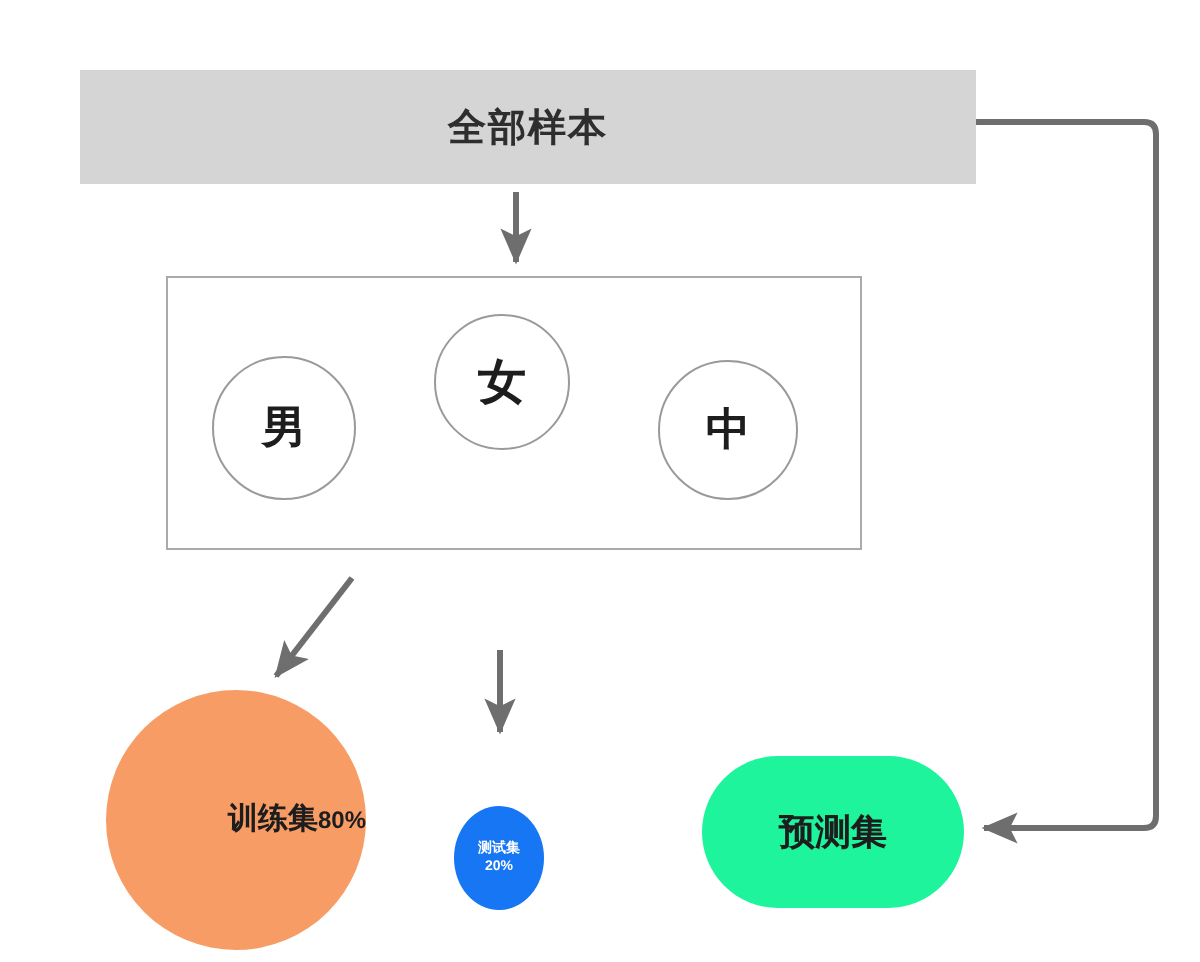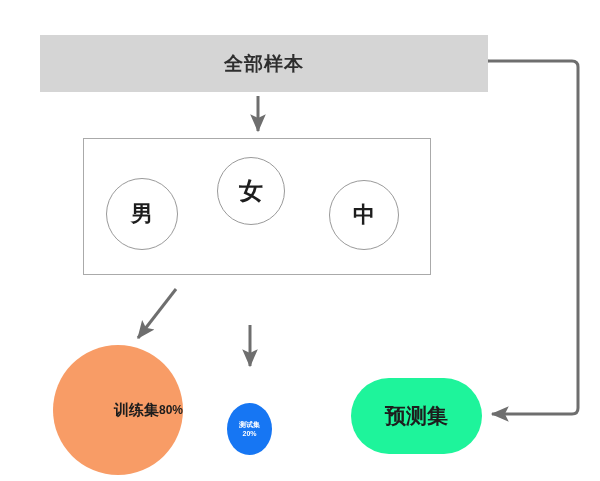--- a/index.html
+++ b/index.html
@@ -152,21 +152,21 @@
     height: 76px;
     border-radius: 38px;
     background: #1ef49b;
     display: flex;
     align-items: center;
     justify-content: center;
     color: #1d1d1d;
     box-sizing: border-box;
   }
   .predict-label {
-    font-size: 21px;
+    font-size: 18px;
     font-weight: bold;
   }
 </style>
 </head>
 <body>
 
 <div id="canvas">
 
   <svg id="edges" viewBox="0 0 600 481" width="600" height="481" xmlns="http://www.w3.org/2000/svg">
     <defs>

